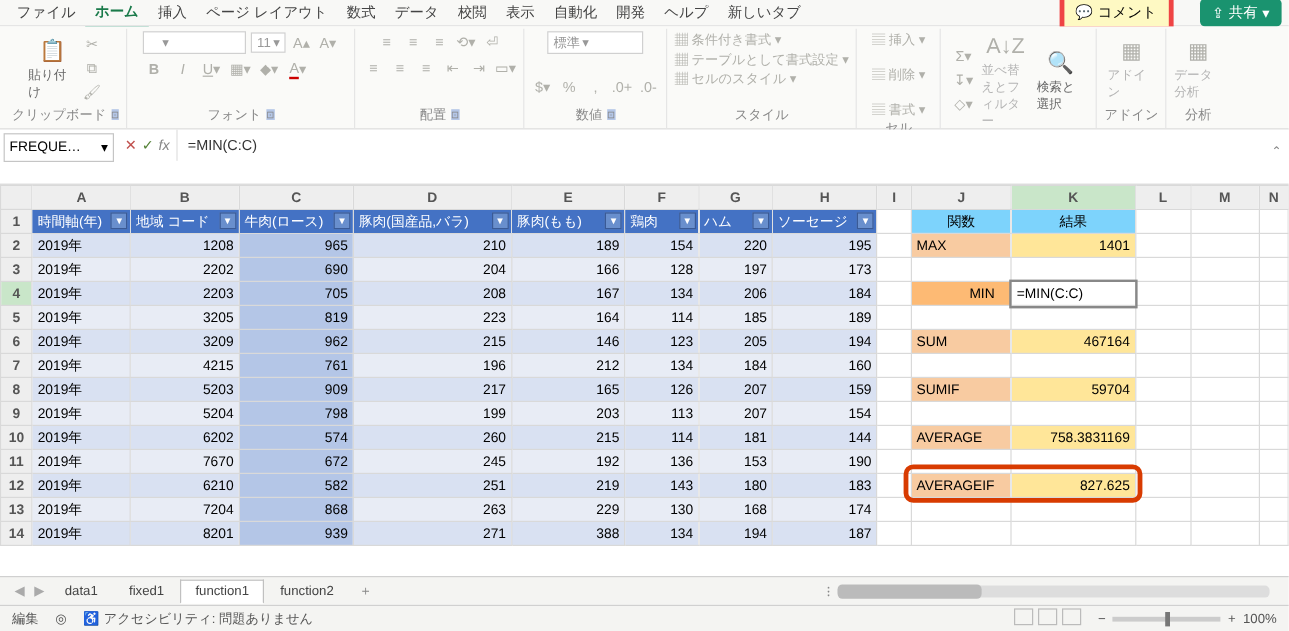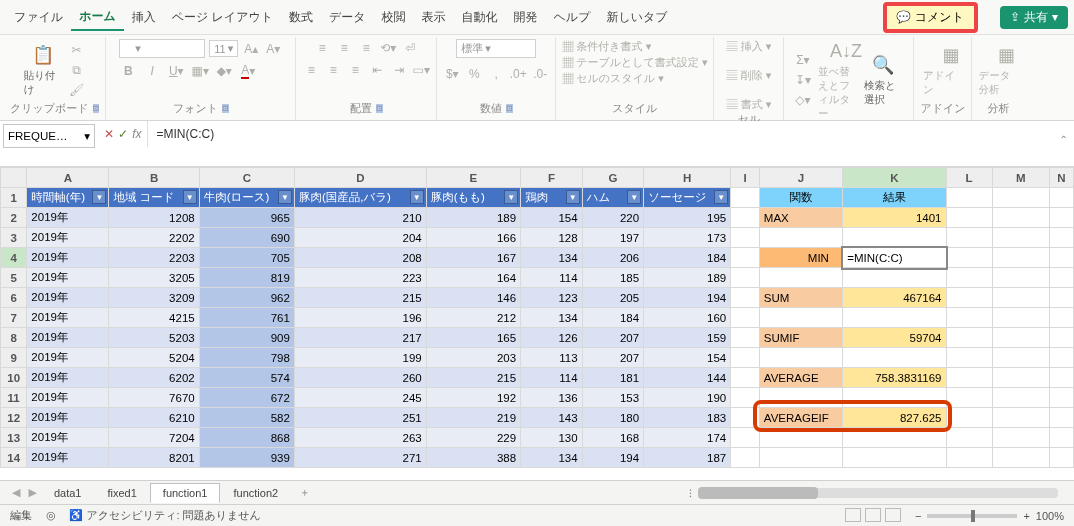--- a/index.html
+++ b/index.html
@@ -1,34 +1,34 @@
 <!DOCTYPE html>
 <html><head>
 <meta charset="utf-8">
 <style>
 * { box-sizing: border-box; margin: 0; padding: 0; }
 body { font-family: "Segoe UI", "Yu Gothic UI", sans-serif; font-size: 12px; background: #fff; width: 1074px; height: 526px; overflow: hidden; display: flex; flex-direction: column; user-select: none; }
 
-.menubar { display: flex; align-items: center; height: 35px; padding: 0 6px; border-bottom: 1px solid #e0e0e0; background: #f8f8f6; }
+.menubar { display: flex; align-items: center; height: 22px; padding: 0 6px; border-bottom: 1px solid #e0e0e0; background: #f8f8f6; }
 .menubar .menu-item { padding: 4px 8px; cursor: pointer; color: #444; }
 .menubar .menu-item.active { border-bottom: 2px solid #1a936f; color: #1a7a4a; font-weight: 600; }
 .menubar .spacer { flex: 1; }
 .menubar .comment-btn { border: 4px solid #ef4444; padding: 3px 10px; border-radius: 4px; background: #fef9c3; margin-right: 22px; cursor: pointer; }
 .menubar .share-btn { background: #1a936f; color: #fff; padding: 3px 10px; border-radius: 4px; display: flex; gap: 4px; align-items: center; cursor: pointer; }
 
 .ribbon { display: flex; align-items: stretch; height: 86px; background: #fafaf8; border-bottom: 1px solid #d6d6d6; padding: 2px 4px 0 4px; gap: 0; }
 .rgroup { display: flex; flex-direction: column; justify-content: space-between; align-items: center; border-right: 1px solid #e5e5e5; padding: 2px 6px; }
 .rgroup .controls { flex: 1; display: flex; align-items: center; gap: 4px; color: #b0b0aa; }
 .rgroup .glabel { font-size: 11px; color: #888; text-align: center; padding-bottom: 2px; display: flex; gap: 4px; align-items: center; }
 .rgroup .glabel .dd { font-size: 8px; }
 .mini-btn { width: 18px; height: 18px; display: inline-flex; align-items: center; justify-content: center; color: #b0b0aa; }
 .combo { border: 1px solid #d0d0d0; padding: 1px 4px; font-size: 11px; color: #999; background: #fff; display: flex; align-items: center; gap: 2px; }
 .big-btn { display: flex; flex-direction: column; align-items: center; gap: 2px; color: #666; font-size: 10.5px; width: 40px; }
 .big-btn .ic { width: 24px; height: 24px; display: flex; align-items: center; justify-content: center; color: #b0b0aa; font-size: 18px; }
-.big-btn.gray { color: #b5b5b5; align-items: flex-end; }
+.big-btn.gray { color: #b5b5b5; }
 
 .fb { display: flex; align-items: flex-start; height: 46px; border-bottom: 1px solid #d6d6d6; background: #fff; }
 .fb .name-box { width: 92px; height: 24px; border: 1px solid #c5c5c5; margin: 3px; padding: 2px 4px; font-size: 11.5px; display: flex; align-items: center; justify-content: space-between; }
 .fb .icons { display: flex; align-items: center; gap: 4px; padding: 6px 6px; color: #888; }
 .fb .icons .red { color: #c0504d; }
 .fb .icons .green { color: #548235; }
 .fb .formula { flex: 1; padding: 6px 8px; color: #333; border-left: 1px solid #e0e0e0; position: relative; }
 .fb .chevron { position: absolute; bottom: 2px; right: 6px; color: #888; font-size: 10px; }
 
 .grid-area { flex: 1; overflow: hidden; display: flex; flex-direction: column; }
@@ -152,21 +152,21 @@
         <span class="mini-btn">▭▾</span>
       </div>
     </div>
     <div class="glabel">
         <span>配置</span>
         <span class="dd">⊡</span>
       </div>
   </div>
 
   <div class="rgroup" style="min-width:90px">
-    <div class="controls" style="flex-direction:column;gap:7px">
+    <div class="controls" style="flex-direction:column;gap:19px">
       <span class="combo" style="width:80px"><span>標準</span> ▾</span>
       <div style="display:flex;gap:4px">
         <span class="mini-btn">$▾</span>
         <span class="mini-btn">%</span>
         <span class="mini-btn">,</span>
         <span class="mini-btn">.0+</span>
         <span class="mini-btn">.0-</span>
       </div>
     </div>
     <div class="glabel">

